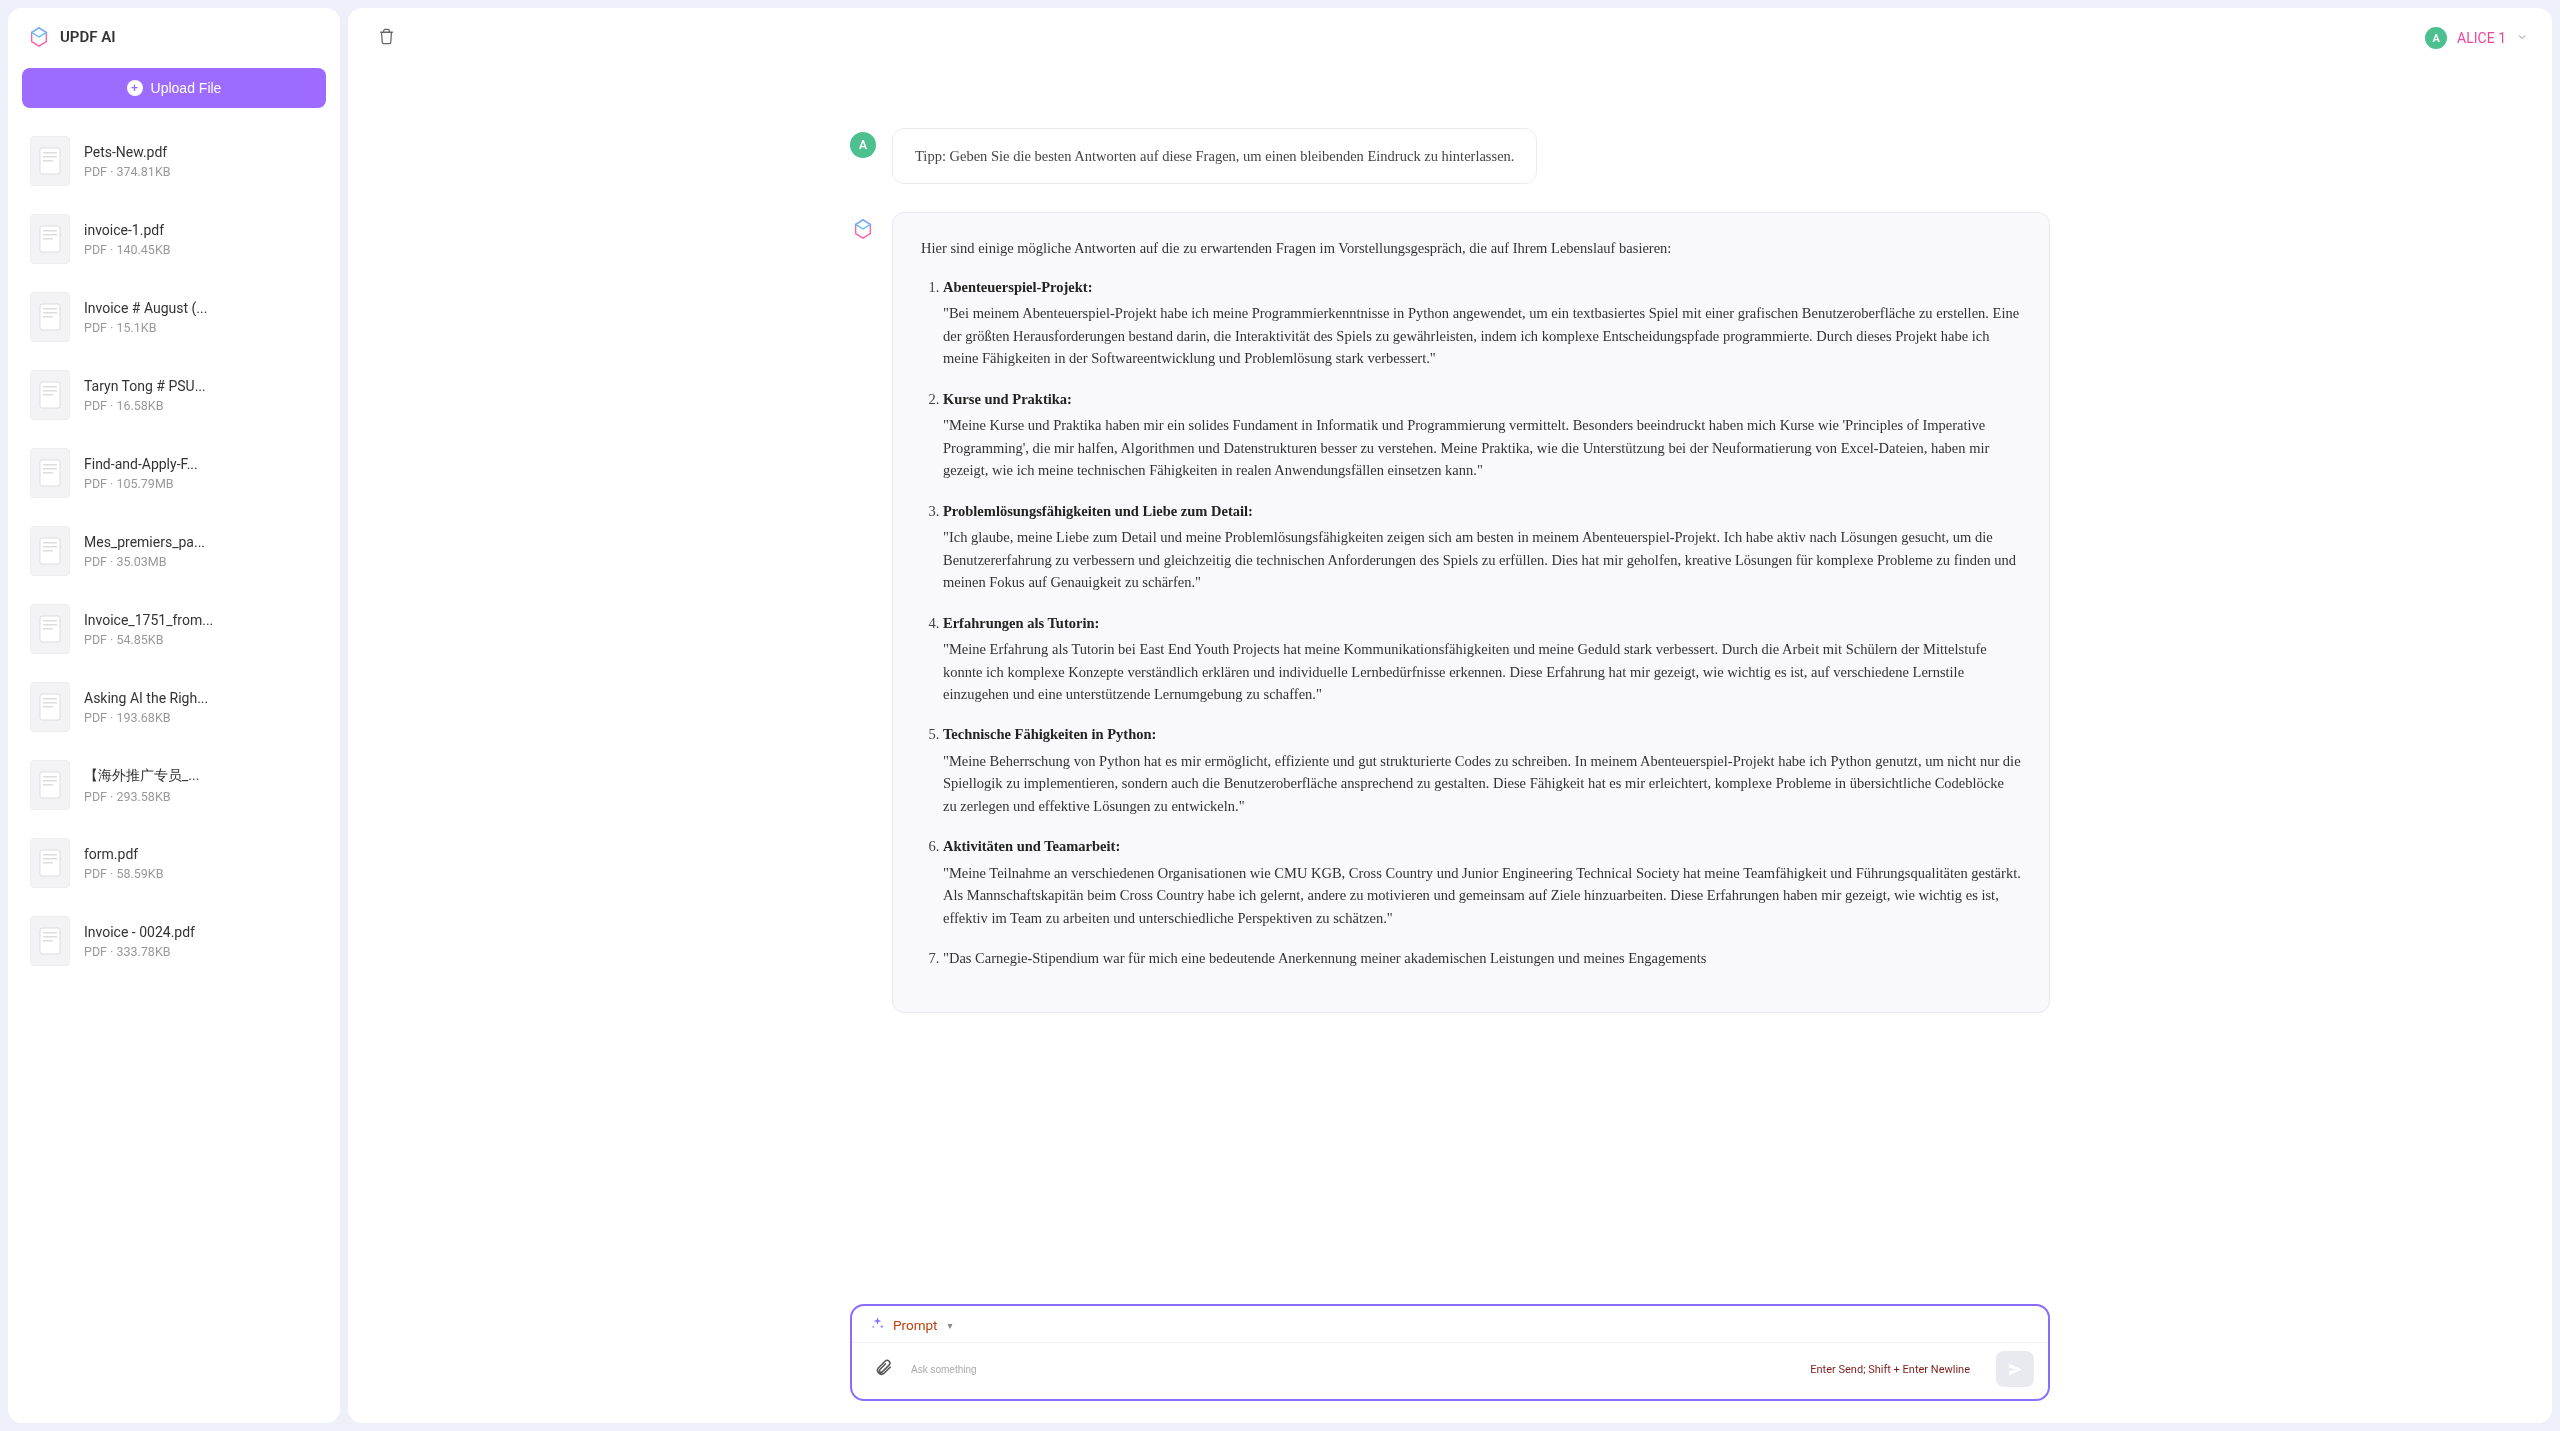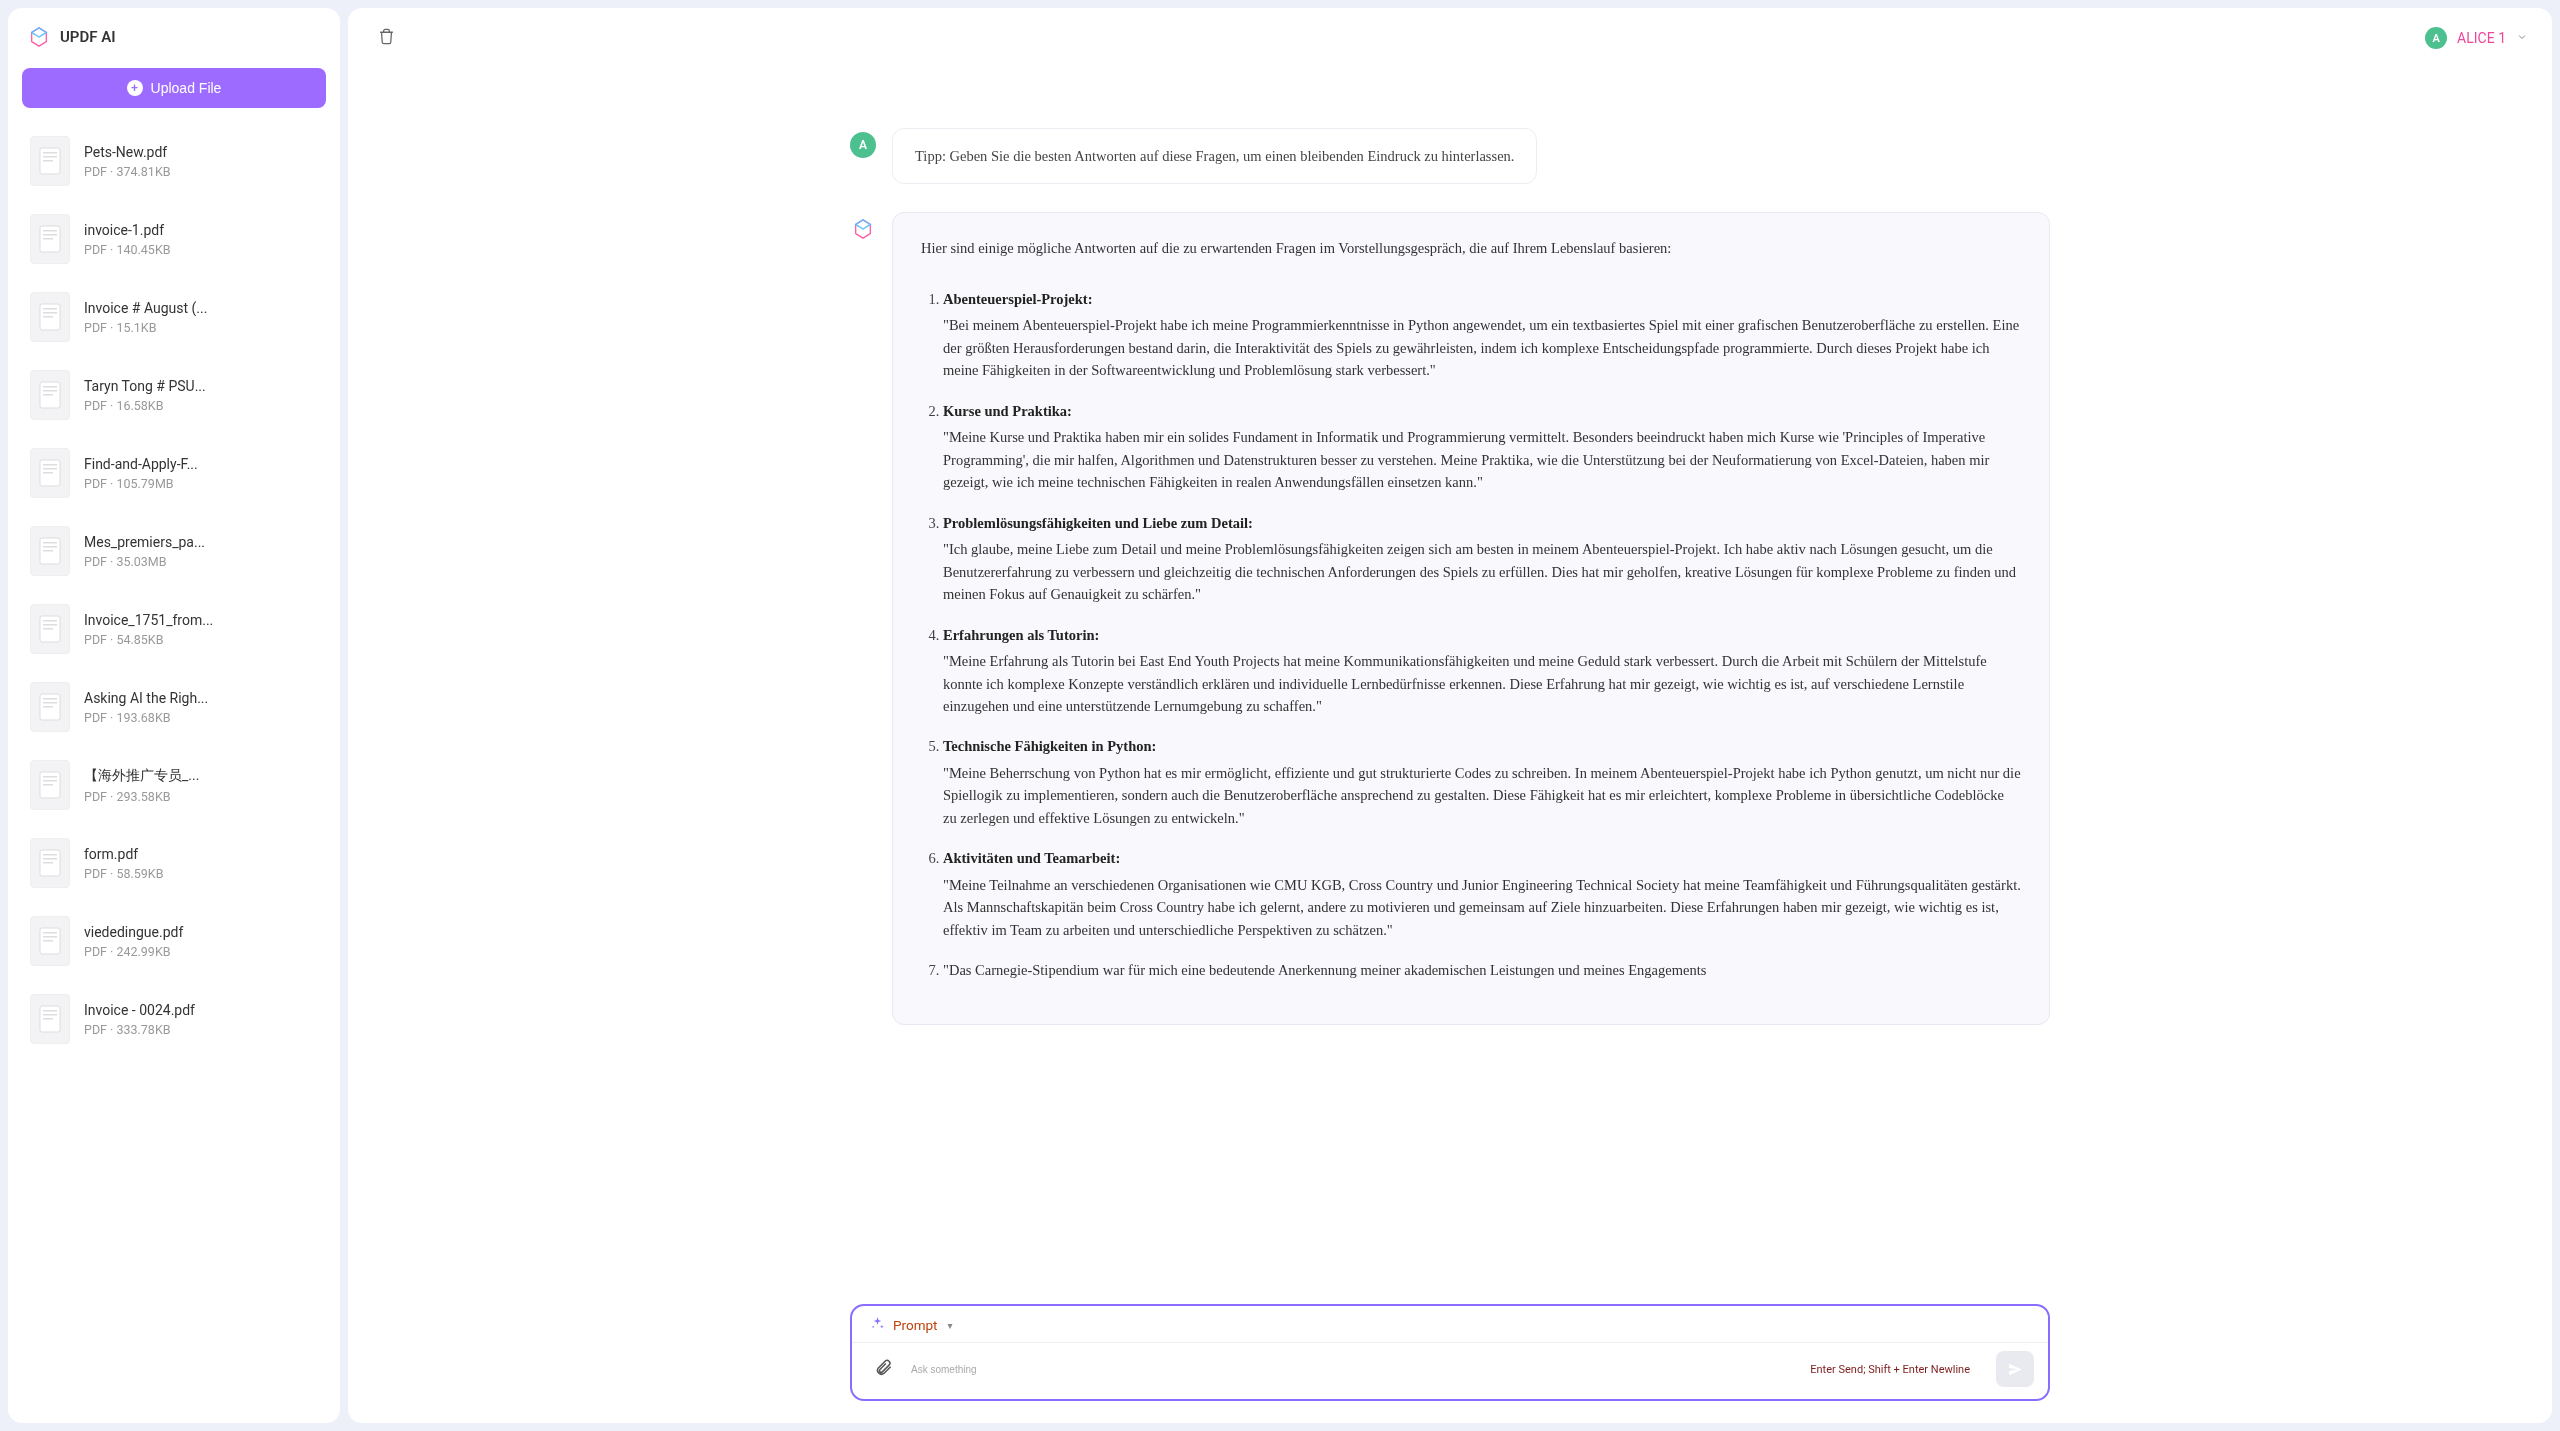--- a/index.html
+++ b/index.html
@@ -32,21 +32,21 @@
     
     .conversation { flex: 1; overflow-y: auto; padding: 0 24px 12px; }
     .conversation-inner { max-width: 1200px; margin: 0 auto; padding-top: 60px; }
     .msg-row { display: flex; gap: 16px; margin-bottom: 28px; align-items: flex-start; }
     .msg-avatar { width: 26px; height: 26px; border-radius: 50%; display: flex; align-items: center; justify-content: center; flex-shrink: 0; font-size: 12px; font-weight: 600; margin-top: 4px; }
     .msg-avatar.user { background: #4dc08f; color: #fff; }
     .msg-avatar.ai { background: transparent; }
     .msg-bubble { background: #fff; border: 1px solid #ececf3; border-radius: 12px; padding: 16px 22px; font-size: 14.5px; line-height: 1.55; color: #444; font-family: Liberation Serif, serif; }
     .msg-bubble.user-bubble { max-width: 900px; }
     .msg-bubble.ai-bubble { flex: 1; background: #f8f8fd; border: 1px solid #e8e8f3; padding: 24px 28px; }
-    .ai-intro { margin-bottom: 28px; color: #333; }
+    .ai-intro { margin-bottom: 16px; color: #333; }
     .ai-list { list-style: decimal; padding-left: 22px; }
     .ai-list li { margin-bottom: 18px; }
     .ai-list-title { font-weight: 600; color: #222; display: block; margin-bottom: 4px; }
     .ai-list-body { color: #333; }
     
     
     .input-wrap { padding: 0 24px 22px; }
     .input-box { max-width: 1200px; margin: 0 auto; border: 2px solid #8a6dff; border-radius: 14px; background: #fff; overflow: hidden; }
     .input-top { display: flex; align-items: center; gap: 8px; padding: 10px 18px 8px; }
     .sparkle-icon { color: #8a6dff; }
@@ -211,34 +211,20 @@
           <svg viewBox="0 0 24 30">
             <rect x="2" y="2" width="20" height="26" rx="2" fill="#fff" stroke="#ddd"></rect>
             <rect x="5" y="6" width="14" height="1.5" fill="#ddd"></rect>
             <rect x="5" y="10" width="14" height="1.5" fill="#ddd"></rect>
             <rect x="5" y="14" width="10" height="1.5" fill="#ddd"></rect>
           </svg>
         </div>
         <div class="file-info">
           <div class="file-name">form.pdf</div>
           <div class="file-meta">PDF · 58.59KB</div>
-        </div>
-      </div>
-      <div class="file-item">
-        <div class="file-thumb">
-          <svg viewBox="0 0 24 30">
-            <rect x="2" y="2" width="20" height="26" rx="2" fill="#fff" stroke="#ddd"></rect>
-            <rect x="5" y="6" width="14" height="1.5" fill="#ddd"></rect>
-            <rect x="5" y="10" width="14" height="1.5" fill="#ddd"></rect>
-            <rect x="5" y="14" width="10" height="1.5" fill="#ddd"></rect>
-          </svg>
-        </div>
-        <div class="file-info">
-          <div class="file-name">viededingue.pdf</div>
-          <div class="file-meta">PDF · 242.99KB</div>
         </div>
       </div>
       <div class="file-item">
         <div class="file-thumb">
           <svg viewBox="0 0 24 30">
             <rect x="2" y="2" width="20" height="26" rx="2" fill="#fff" stroke="#ddd"></rect>
             <rect x="5" y="6" width="14" height="1.5" fill="#ddd"></rect>
             <rect x="5" y="10" width="14" height="1.5" fill="#ddd"></rect>
             <rect x="5" y="14" width="10" height="1.5" fill="#ddd"></rect>
           </svg>

